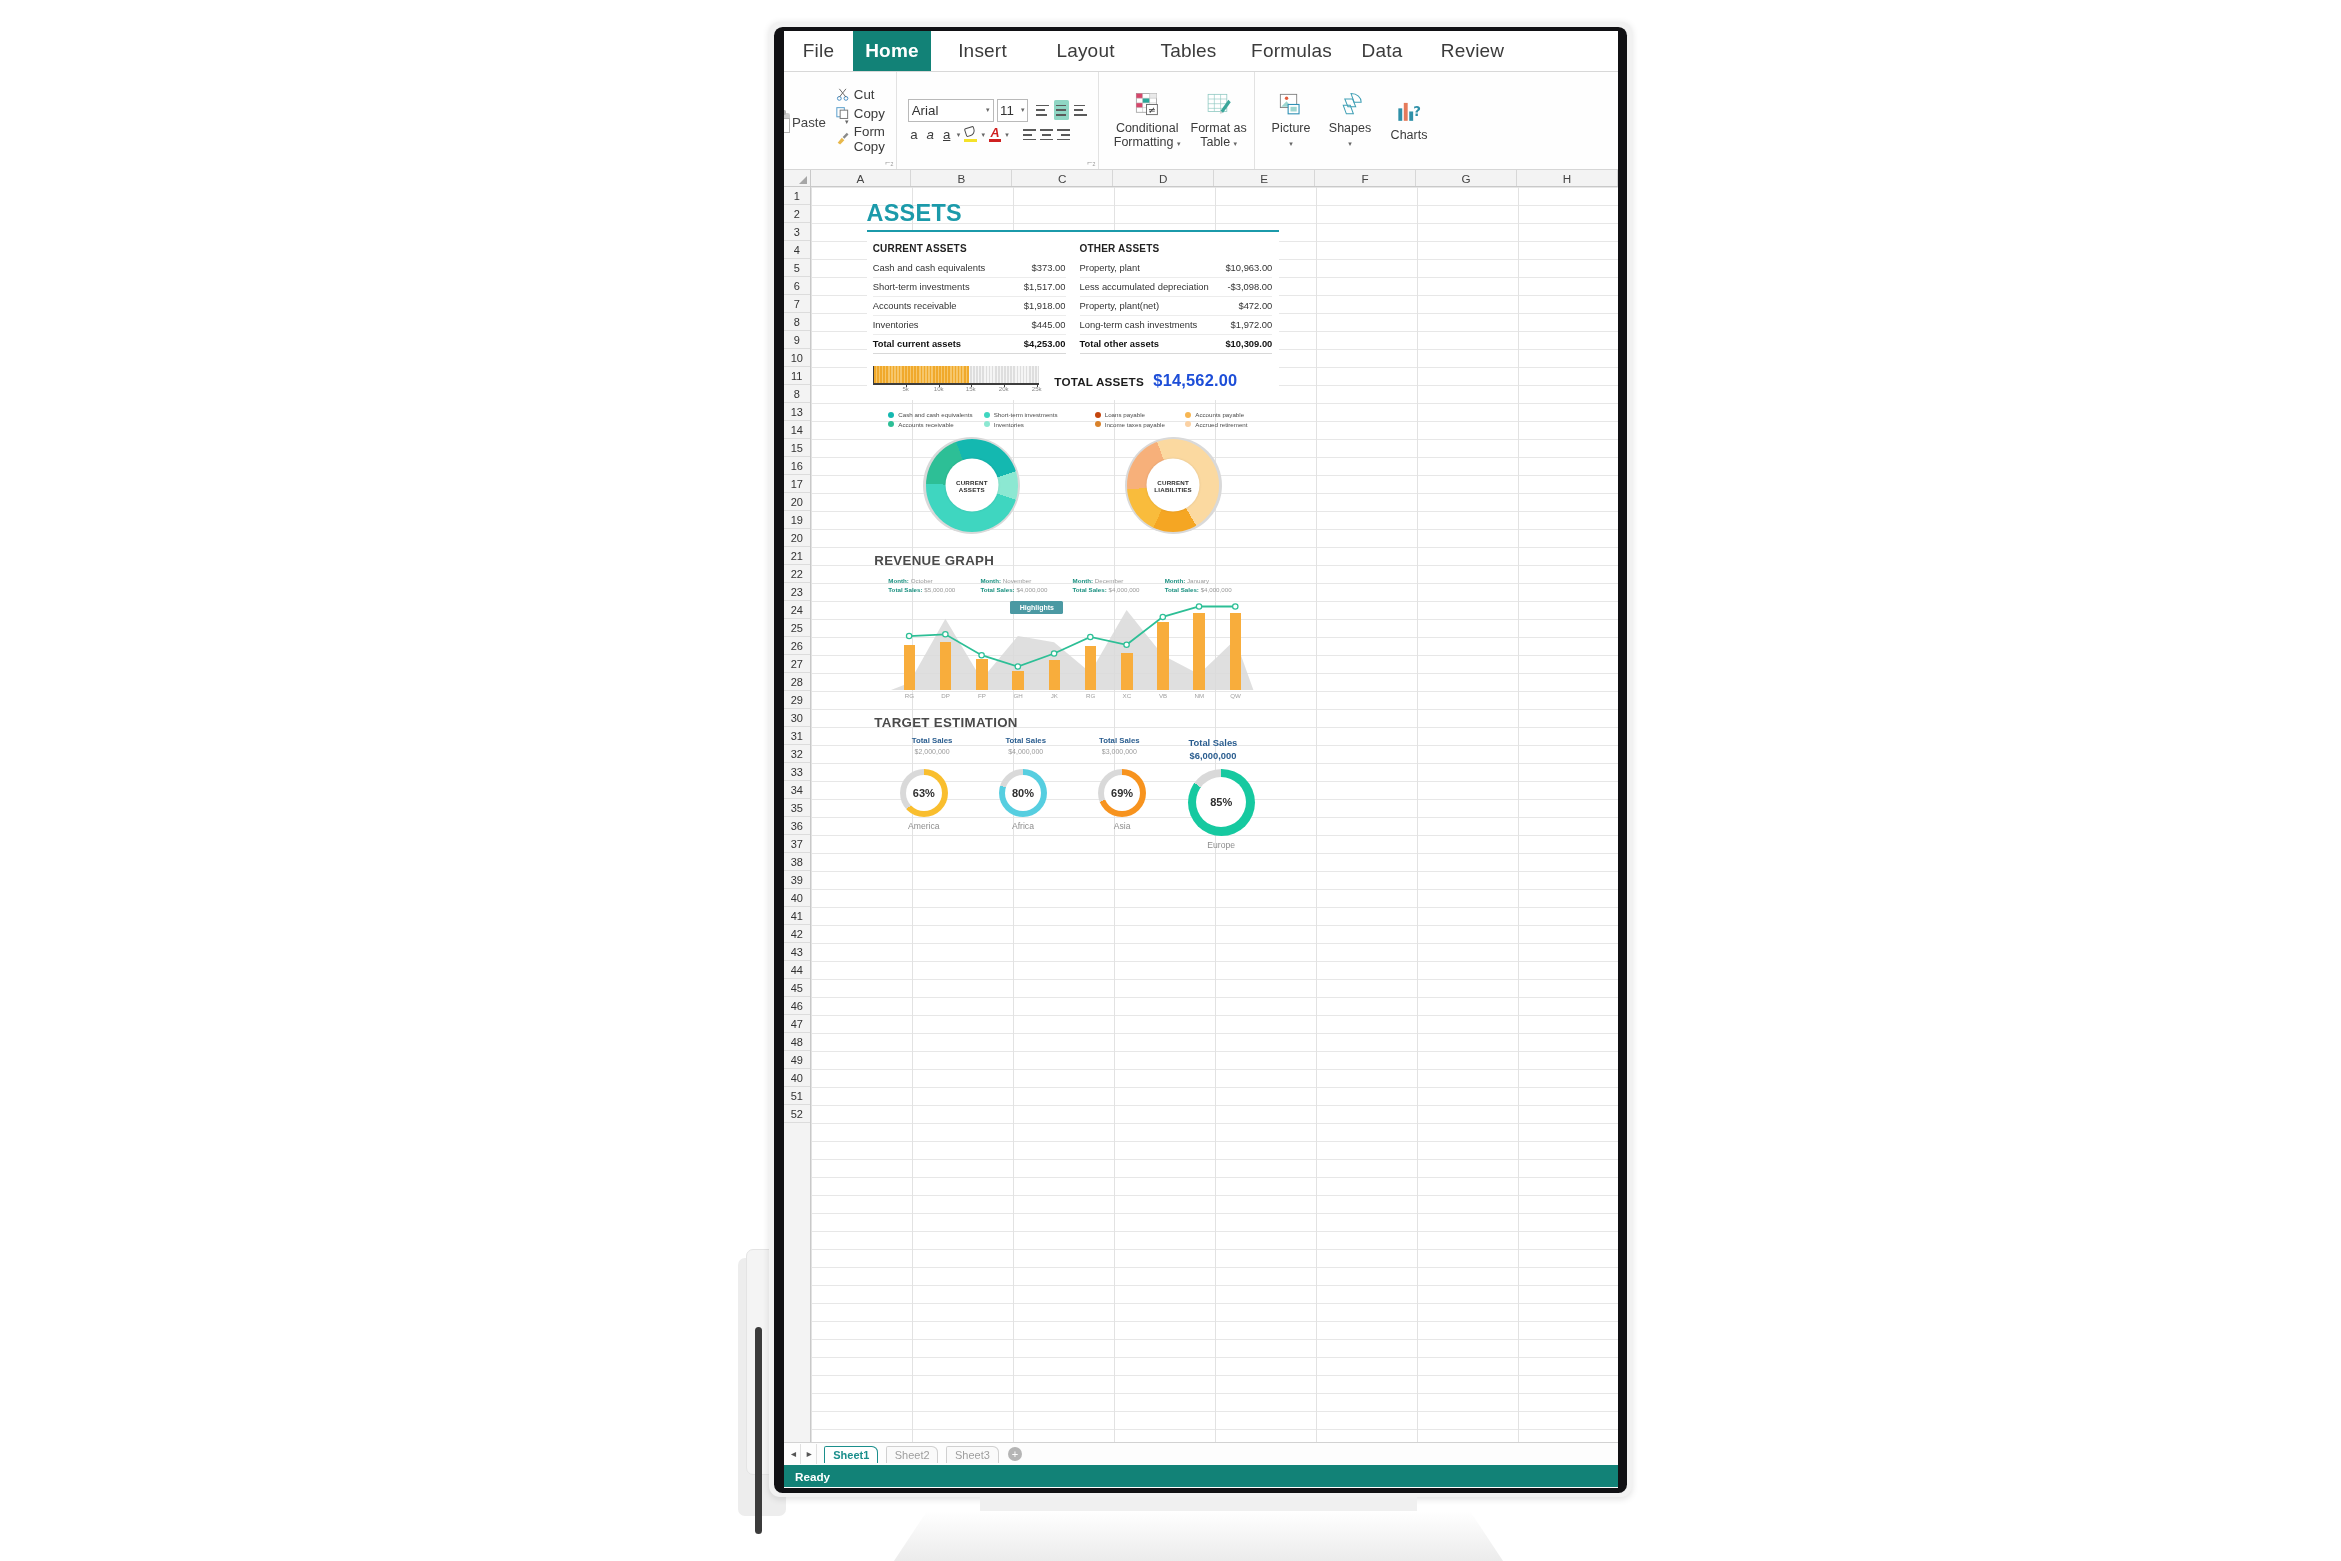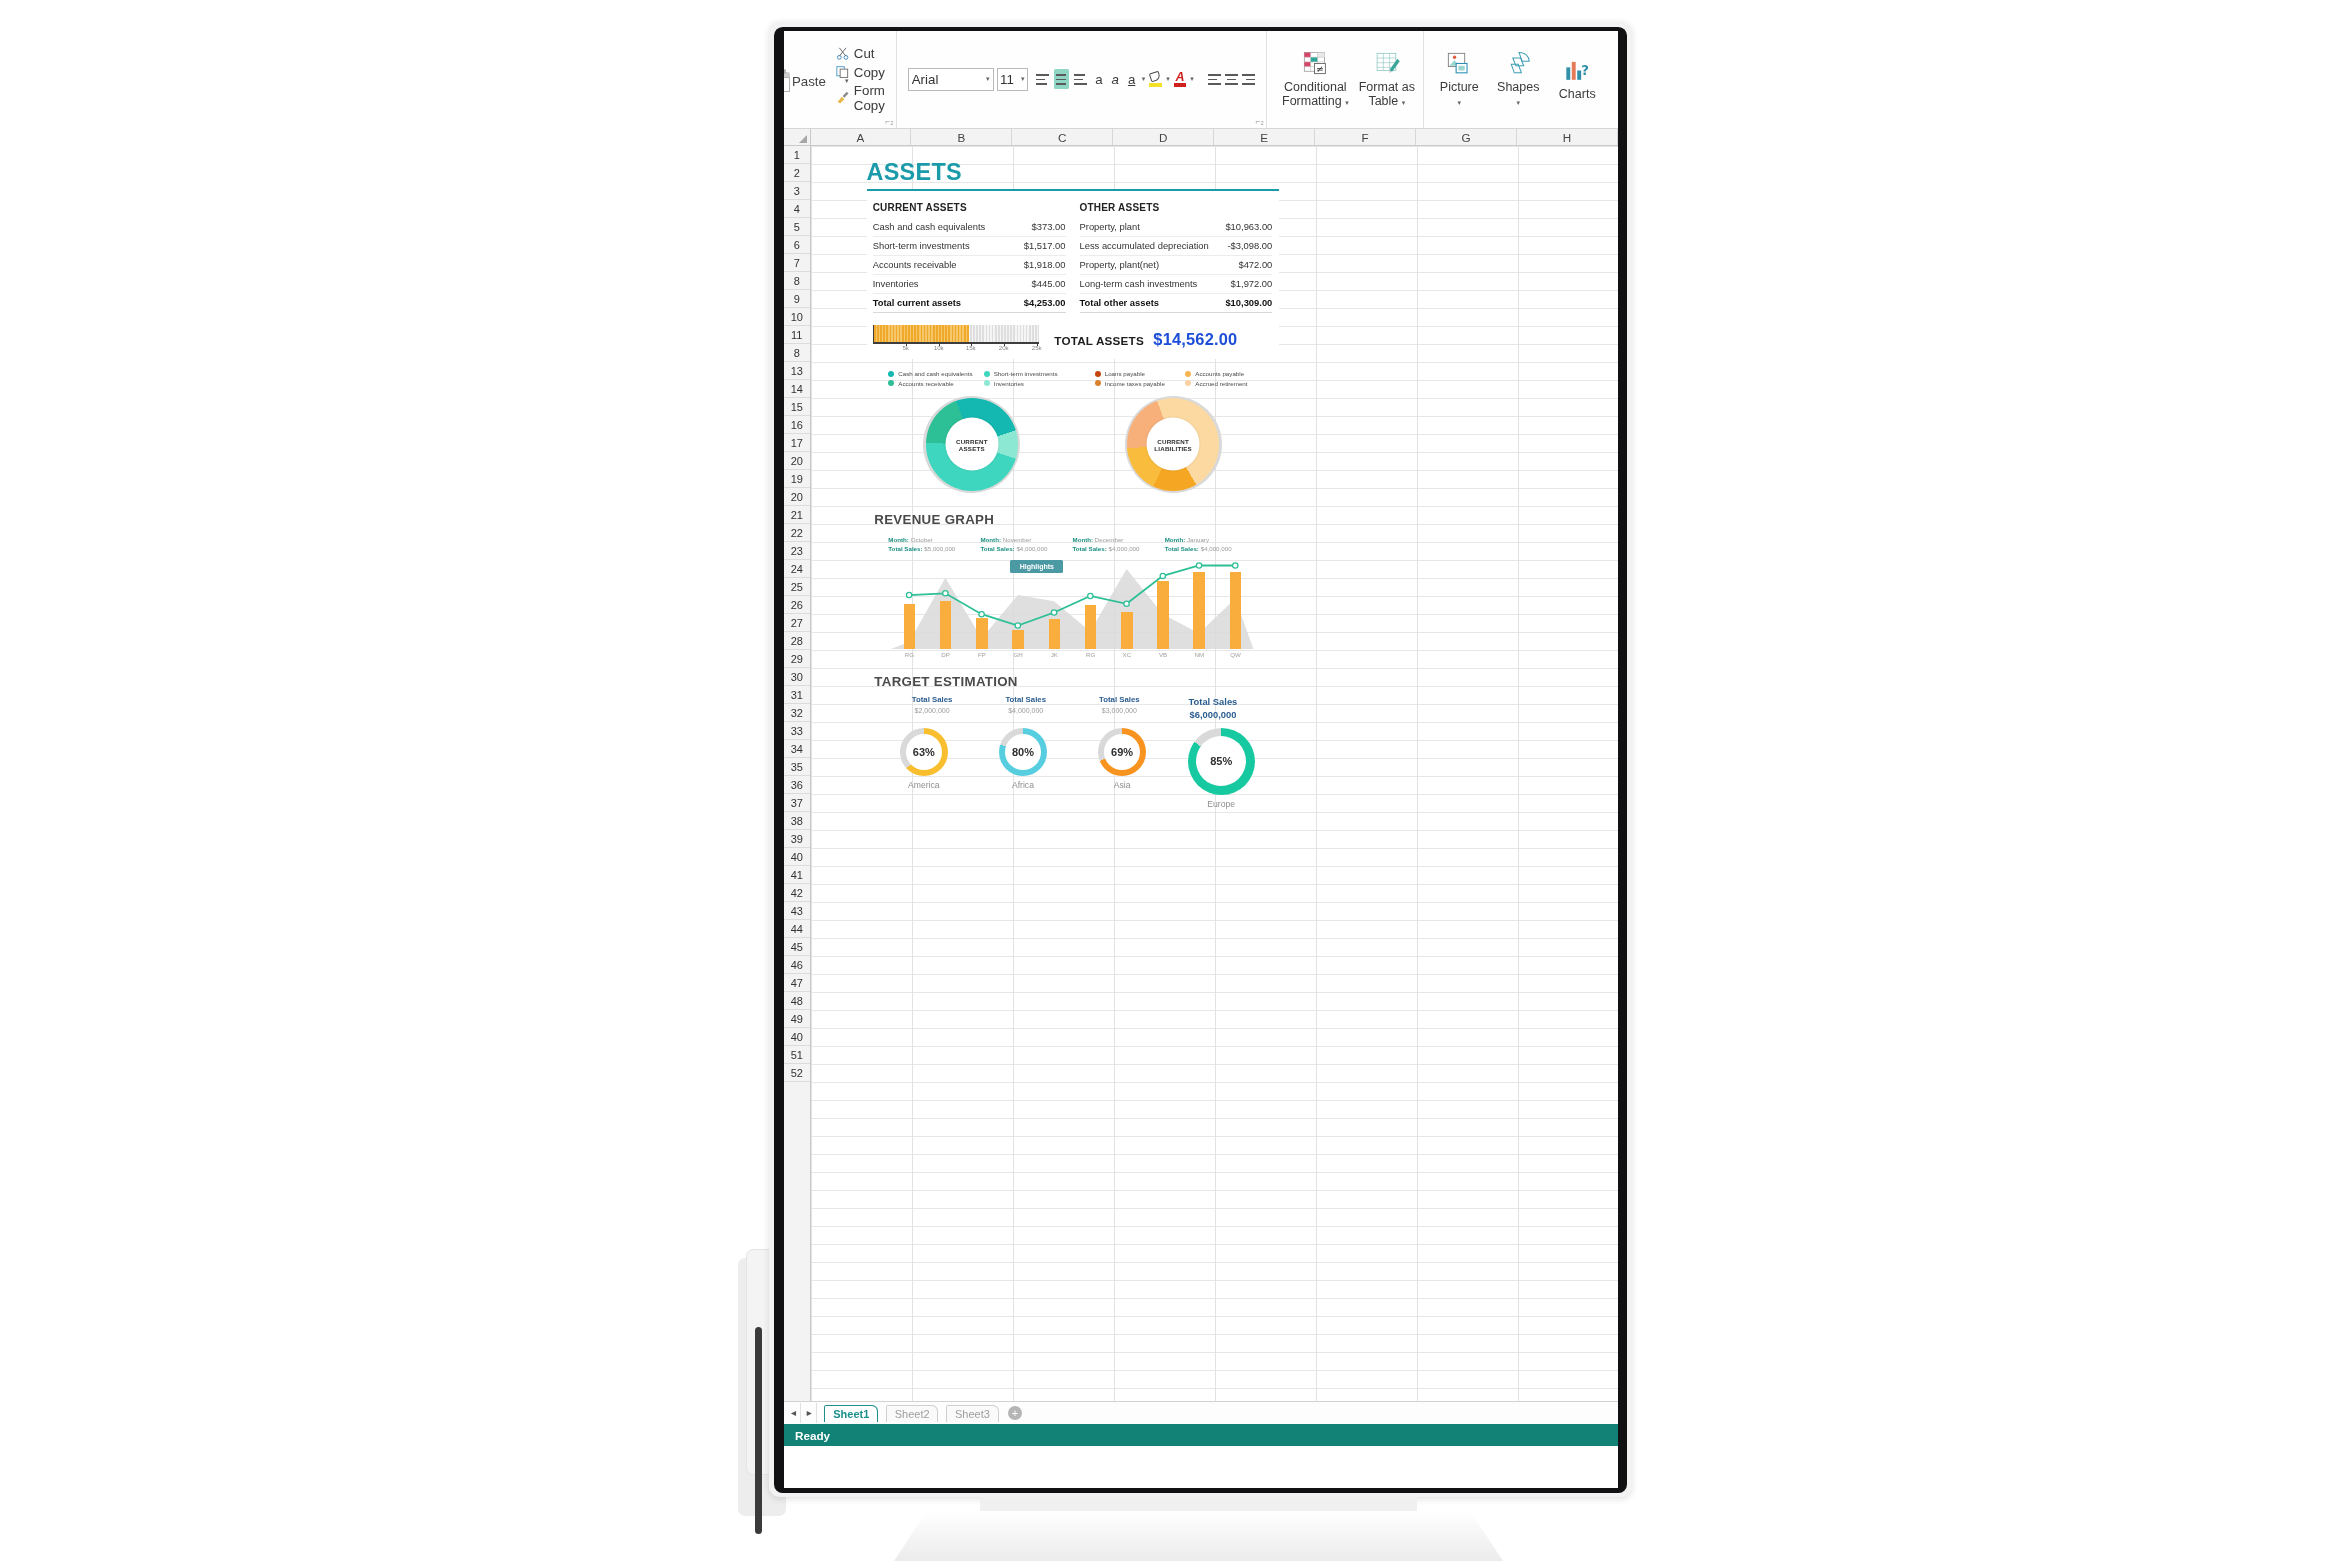--- a/index.html
+++ b/index.html
@@ -60,21 +60,21 @@
   .cmd .gi { width:13.3px; height:13.3px; display:block; }
 
   .fontrow { display:flex; align-items:center; gap:3.1px; }
   .fontbox { width:86px; height:23.4px; border:0.8px solid #b9b9b9; background:#fff;
       display:flex; align-items:center; justify-content:space-between; padding:0 3.1px;
       font-size:13.3px; color:#333; }
   .sizebox { width:31px; height:23.4px; border:0.8px solid #b9b9b9; background:#fff;
       display:flex; align-items:center; justify-content:space-between; padding:0 2.3px;
       font-size:13.3px; color:#333; }
   .caret { font-size:7px; color:#666; }
-  .fontcol { display:flex; flex-direction:row; justify-content:flex-start; gap:5.5px; padding:0 4.7px; }
+  .fontcol { display:flex; flex-direction:column; justify-content:flex-start; gap:5.5px; padding:0 4.7px; }
   .styrow { display:flex; align-items:center; gap:3.9px; }
   .sbtn { font-size:13.3px; color:#3b3b3b; width:12.5px; text-align:center; }
   .sbtn.u { text-decoration:underline; }
   .sbtn.i { font-style:italic; }
   .fillico { width:13.3px; height:15px; position:relative; }
   .fillico .bucket { position:absolute; left:0.8px; top:0; width:10px; height:9.4px;
       border:1.6px solid #4b4b4b; border-radius:1.6px 1.6px 5.5px 1.6px; transform:rotate(-18deg); }
   .fillico .bar { position:absolute; left:0; bottom:0; width:12.5px; height:3.9px; background:#f4e22a; }
   .aico { width:12.5px; height:15px; position:relative; }
   .aico .a { position:absolute; left:0; top:-1.6px; font-size:12.5px; font-weight:bold; color:#cf2020;
@@ -223,20 +223,30 @@
   </div>
   <div class="stand-slot"></div>
 
   <div class="monitor-shell"></div>
   <div class="monitor-bezel"></div>
   <div class="stand-neck"></div>
   <div class="stand-base"></div>
 
   <div class="screen">
 
+    <div class="tabbar">
+      <div class="tab file">File</div>
+      <div class="tab w1 active">Home</div>
+      <div class="tab w2">Insert</div>
+      <div class="tab w2">Layout</div>
+      <div class="tab w2">Tables</div>
+      <div class="tab w2">Formulas</div>
+      <div class="tab w1">Data</div>
+      <div class="tab w2">Review</div>
+    </div>
 
     <div class="ribbon">
 
       <div class="rgroup">
         <div class="paste-btn">
           <div class="clip-ico">
             <div class="clip-body"></div>
               <div class="clip-top"></div>
               <div class="clip-paper"></div>
           </div>

